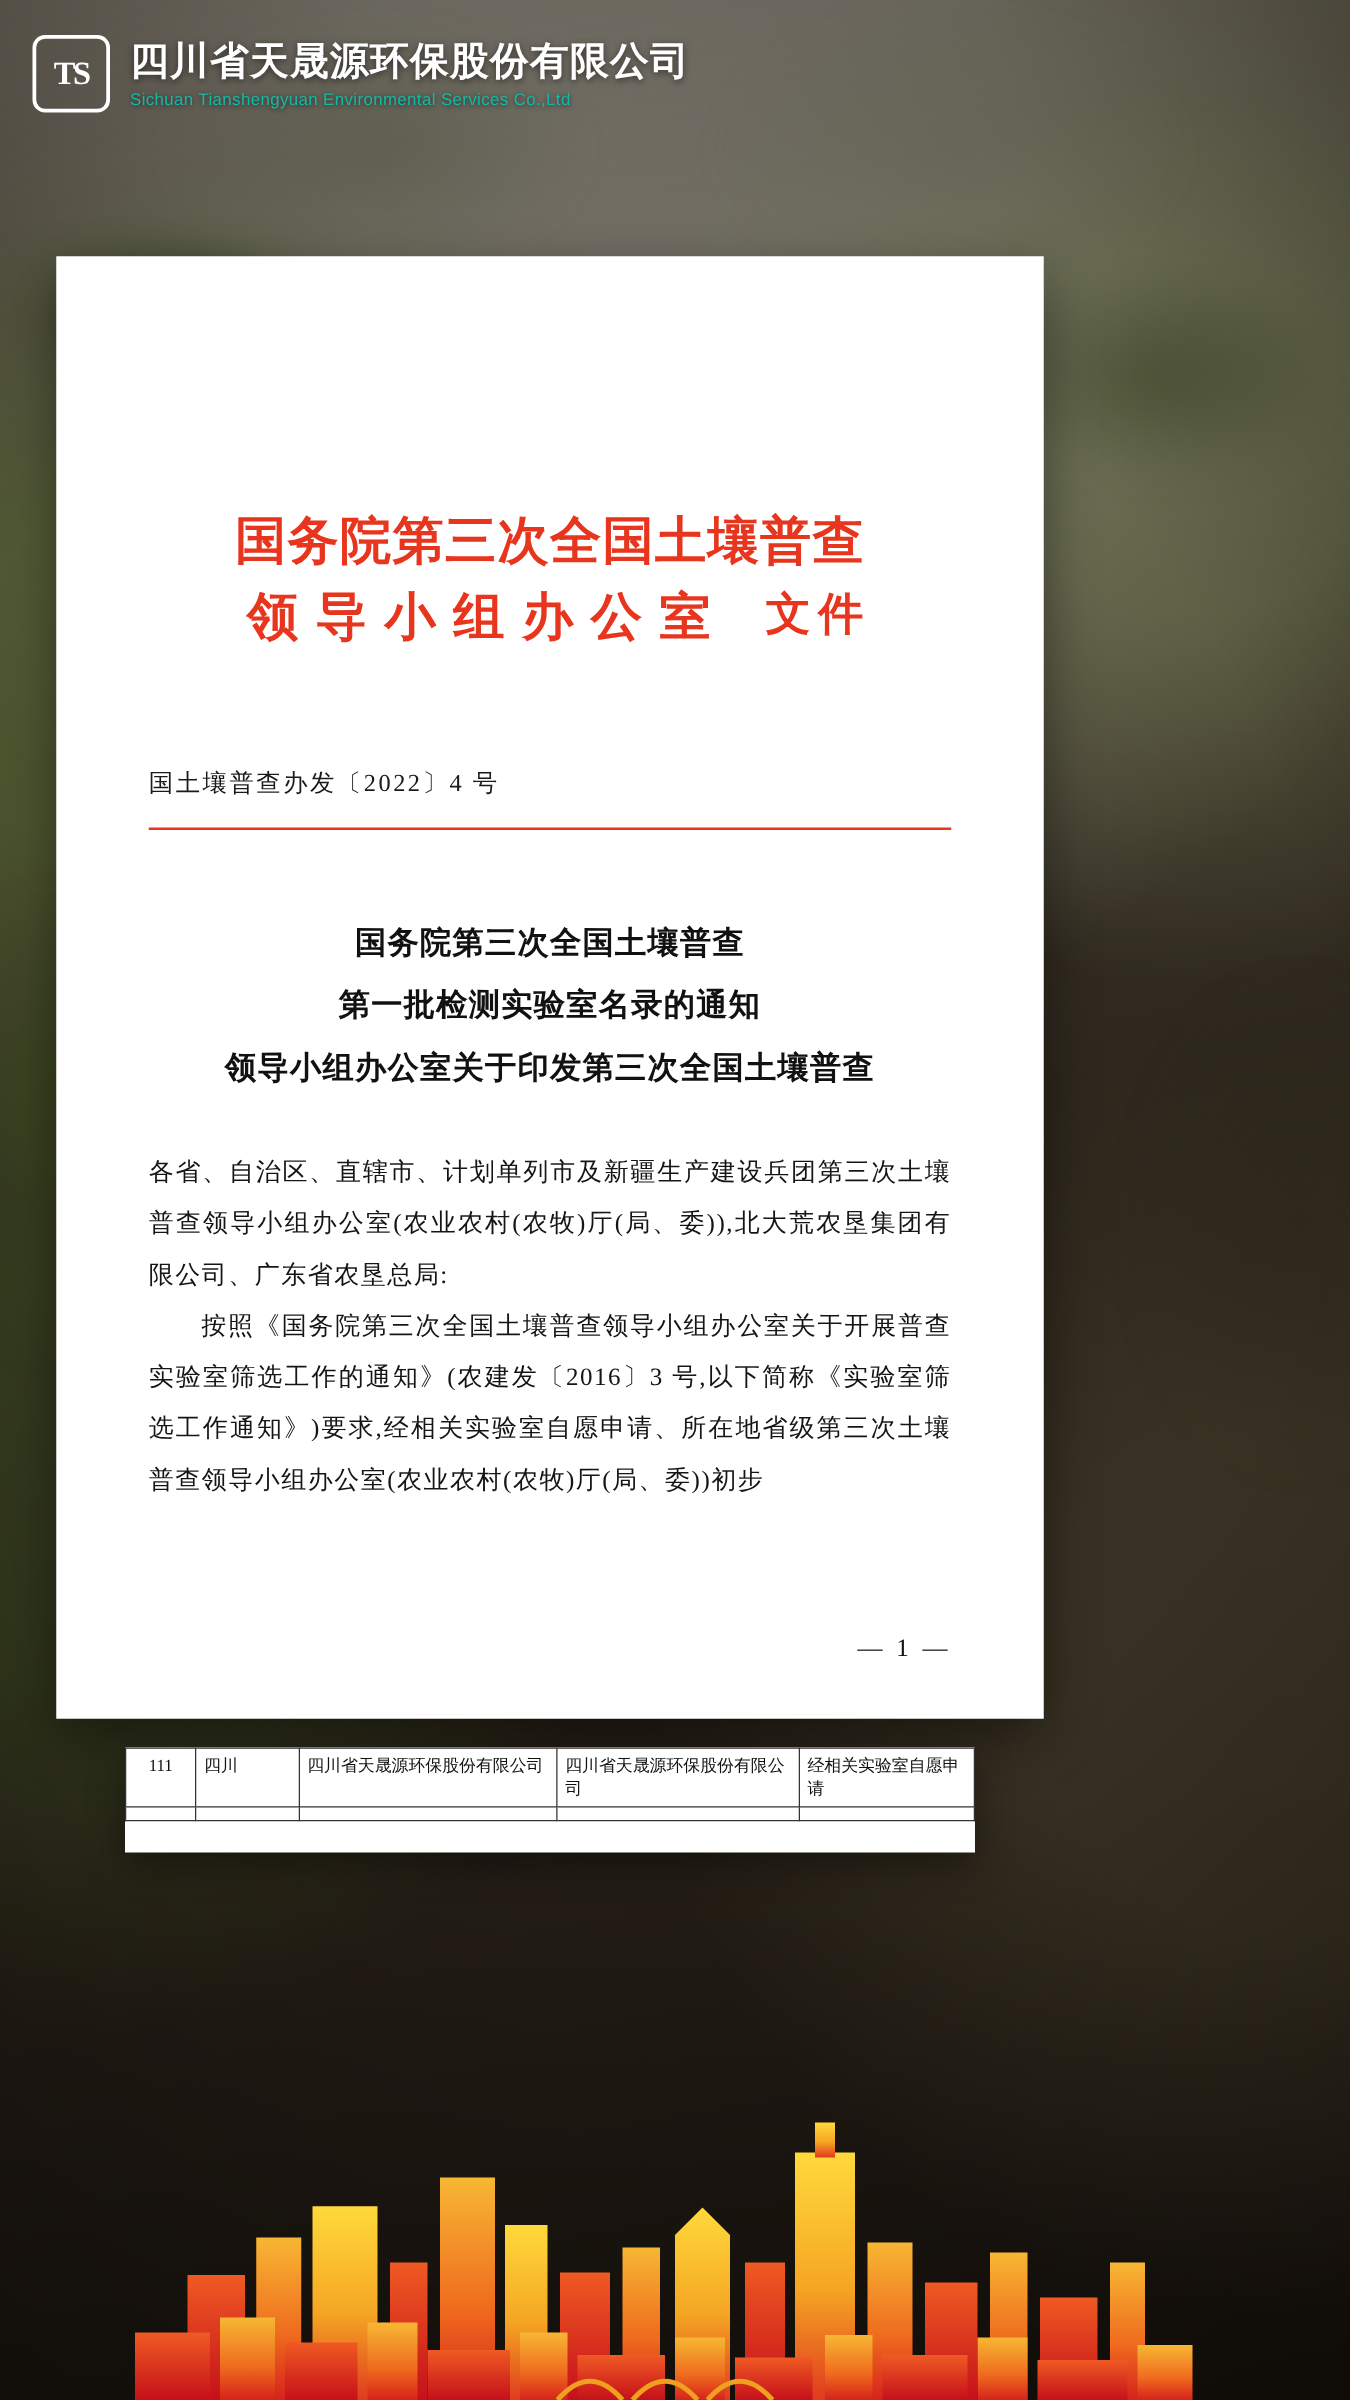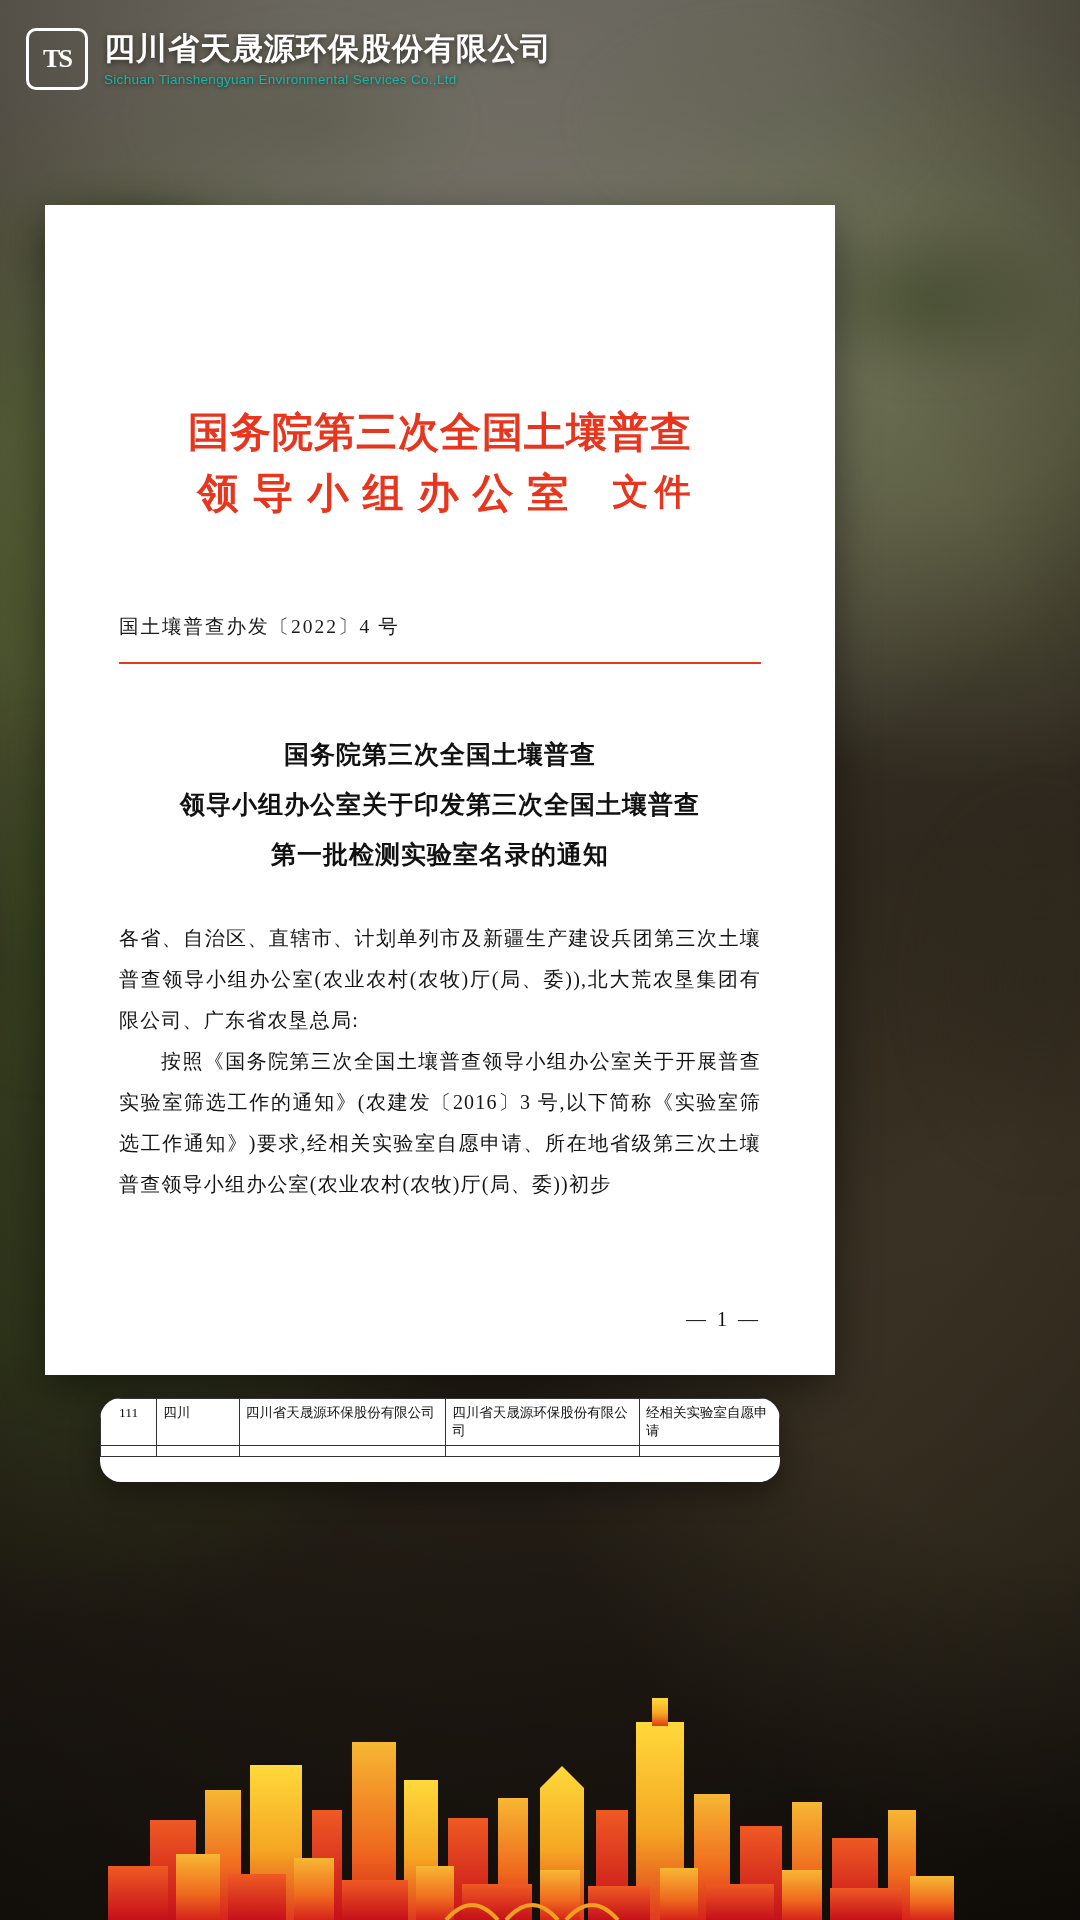--- a/index.html
+++ b/index.html
@@ -117,21 +117,21 @@
     padding-top: 200px;
   }
   .red-title .line1 {
     font-size: 41px;
     letter-spacing: 1px;
     line-height: 1.35;
     white-space: nowrap;
   }
   .red-title .line2row {
     display: flex;
-    align-items: flex-end;
+    align-items: center;
     justify-content: center;
     gap: 30px;
     margin-top: 6px;
   }
   .red-title .line2 {
     font-size: 41px;
     letter-spacing: 14px;
     padding-left: 14px;
     white-space: nowrap;
   }
@@ -193,21 +193,20 @@
   #table-strip {
     position: absolute;
     left: 100px;
     top: 1398px;
     width: 680px;
     background: #ffffff;
     z-index: 4;
     box-shadow: 0 10px 30px rgba(0,0,0,0.4);
     overflow: hidden;
     height: 84px;
-    border-radius: 21px;
   }
   #table-strip table {
     border-collapse: collapse;
     width: 100%;
     font-family: "Liberation Serif", serif;
     font-size: 13.5px;
     color: #111;
   }
   #table-strip td {
     border: 1px solid #333;
@@ -257,22 +256,22 @@
         <div class="line2">领导小组办公室</div>
         <div class="wenjian">文件</div>
       </div>
     </div>
 
     <div class="doc-number">国土壤普查办发〔2022〕4 号</div>
     <div class="red-rule"></div>
 
     <div class="main-title">
       <div>国务院第三次全国土壤普查</div>
+      <div>第一批检测实验室名录的通知</div>
       <div>领导小组办公室关于印发第三次全国土壤普查</div>
-      <div>第一批检测实验室名录的通知</div>
     </div>
 
     <div class="body-text">
       <p>各省、自治区、直辖市、计划单列市及新疆生产建设兵团第三次土壤普查领导小组办公室(农业农村(农牧)厅(局、委)),北大荒农垦集团有限公司、广东省农垦总局:</p>
       <p class="indent">按照《国务院第三次全国土壤普查领导小组办公室关于开展普查实验室筛选工作的通知》(农建发〔2016〕3 号,以下简称《实验室筛选工作通知》)要求,经相关实验室自愿申请、所在地省级第三次土壤普查领导小组办公室(农业农村(农牧)厅(局、委))初步</p>
     </div>
 
     <div class="page-num">— 1 —</div>
   </div>
 </div>

